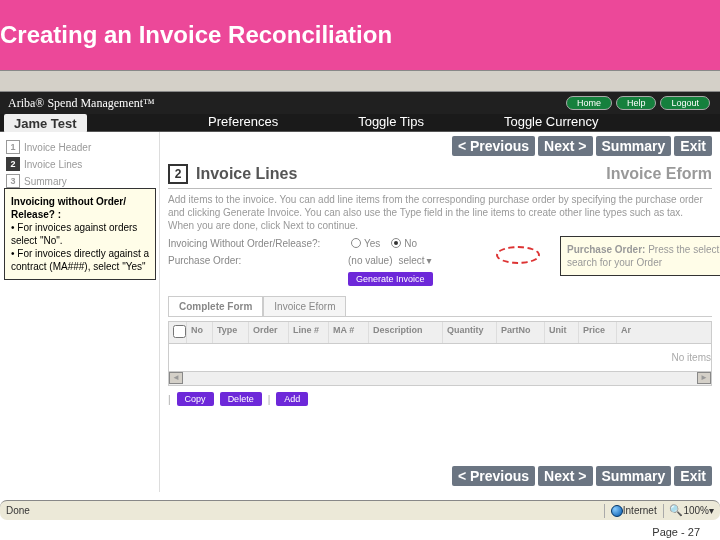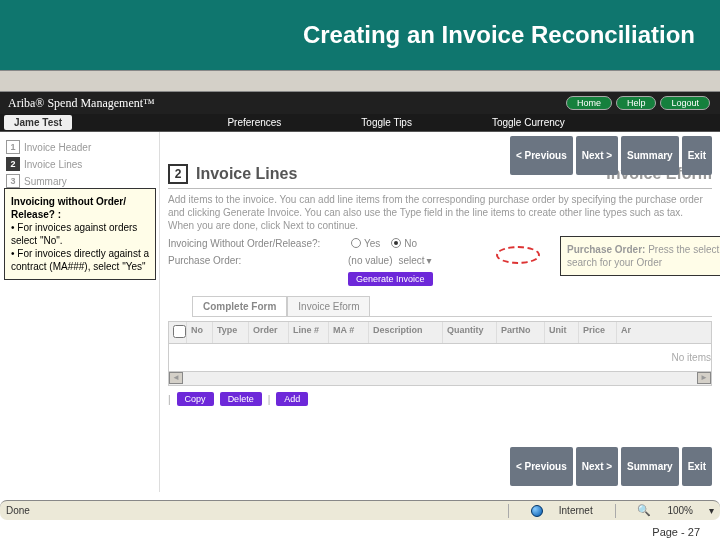--- a/index.html
+++ b/index.html
@@ -1,61 +1,61 @@
 <!DOCTYPE html>
 <html><head>
 <meta charset="utf-8">
 <style>
   * { box-sizing: border-box; margin: 0; padding: 0; }
   body { width: 720px; height: 540px; font-family: Arial, sans-serif; font-size: 10px; background: #fff; overflow: hidden; position: relative; }
-  .title-bar { background: #0f766e; color: #fff; height: 70px; display: flex; align-items: center; justify-content: flex-end; padding-right: 25px; }
+  .title-bar { background: #ec4899; color: #fff; height: 70px; display: flex; align-items: center; justify-content: flex-start; padding-right: 25px; }
   .title-bar h1 { font-size: 24px; font-weight: bold; }
   .header-row { background: #d4d0c8; border-top: 1px solid #888; border-bottom: 1px solid #888; height: 22px; display: flex; align-items: center; padding: 0 4px; }
   .spend-mgmt { background: #202020; color: #fff; height: 22px; display: flex; align-items: center; padding: 0 8px; font-family: 'Times New Roman', serif; font-size: 12px; position: relative; }
   .spend-btns { position: absolute; right: 10px; display: flex; gap: 4px; }
   .pill { background: #15803d; color: #fff; border: 1px solid #aaa; border-radius: 10px; padding: 1px 10px; font-size: 9px; font-family: Arial; }
-  .menu-row { background: #1a1a1a; height: 18px; display: flex; align-items: center; color: #fff; font-size: 10px; border-bottom: 1px solid #555; }
+  .menu-row { background: #1a1a1a; height: 18px; display: flex; align-items: flex-start; color: #fff; font-size: 13px; border-bottom: 1px solid #555; }
   .menu-user { background: #efefef; color: #333; padding: 2px 10px; font-weight: bold; border-radius: 2px; margin-left: 4px; }
   .menu-mid { flex: 1; display: flex; justify-content: center; gap: 80px; }
   .main-area { display: flex; height: 360px; background: #fff; }
   .sidebar { width: 160px; background: #fff; border-right: 1px solid #ddd; padding: 8px 0 0 6px; position: relative; }
   .step { display: flex; align-items: center; gap: 4px; margin-bottom: 3px; color: #999; font-size: 10px; filter: blur(0.5px); }
   .step .num { width: 14px; height: 14px; border: 1px solid #999; display: flex; align-items: center; justify-content: center; font-weight: bold; font-size: 9px; background: #fff; }
   .step.active .num { background: #3a3a3a; color: #fff; border-color: #3a3a3a; }
   .callout-left { position: absolute; top: 56px; left: 4px; width: 152px; background: #fffde8; border: 1px solid #333; padding: 6px; font-size: 10px; line-height: 1.3; z-index: 10; }
   .callout-left b, .callout-right b { font-weight: bold; }
   .content { flex: 1; padding: 6px 8px 0 8px; position: relative; color: #999; filter: blur(0.4px); }
   .nav-btns { position: absolute; right: 8px; top: 4px; display: flex; gap: 3px; filter: blur(0.4px); }
-  .nbtn { background: #6b7582; color: #fff; border-radius: 2px; padding: 14px 6px; font-size: 10px; font-weight: bold; }
+  .nbtn { background: #6b7582; color: #fff; border-radius: 2px; padding: 2px 6px; font-size: 14px; font-weight: bold; }
   .section-hdr { margin-top: 26px; display: flex; align-items: center; gap: 8px; border-bottom: 1px solid #bbb; padding-bottom: 4px; }
   .section-hdr .snum { width: 20px; height: 20px; border: 2px solid #333; display: flex; align-items: center; justify-content: center; font-weight: bold; font-size: 12px; background: #fff; color: #333; }
   .section-hdr .stitle { font-size: 16px; color: #555; font-weight: bold; flex: 1; }
   .section-hdr .eform { font-size: 16px; color: #999; font-weight: bold; }
   .desc { color: #999; font-size: 10px; margin: 4px 0; line-height: 1.3; }
   .field-row { display: flex; margin: 6px 0; font-size: 10px; color: #888; }
   .field-row .lbl { width: 180px; }
   .radio { width: 10px; height: 10px; border: 1px solid #888; border-radius: 50%; margin: 0 3px; display: inline-flex; align-items: center; justify-content: center; }
   .radio.sel::after { content: ''; width: 4px; height: 4px; background: #333; border-radius: 50%; }
   .select-link { color: #888; margin-left: 6px; }
   .dashed-ring { position: absolute; border: 2px dashed #d33; border-radius: 50%; width: 44px; height: 18px; left: 336px; top: 114px; z-index: 5; filter: none; }
   .callout-right { position: absolute; left: 400px; top: 104px; width: 225px; background: #fffde8; border: 1px solid #333; padding: 6px; font-size: 10px; line-height: 1.3; z-index: 10; filter: none; }
   .gbtn { background: #6d28d9; color: #fff; padding: 2px 8px; font-size: 9px; border-radius: 2px; display: inline-block; }
-  .tabs { margin-top: 10px; border-bottom: 1px solid #ccc; display: flex; gap: 0; font-size: 10px; margin-left: 24px; }
+  .tabs { margin-top: 10px; border-bottom: 1px solid #ccc; display: flex; gap: 0; font-size: 10px; }
   .tab { padding: 4px 10px; color: #888; border: 1px solid #ccc; border-bottom: none; background: #f5f5f5; }
   .tab.active { font-weight: bold; background: #fff; }
   .grid-hdr { display: flex; background: #efefef; border: 1px solid #ccc; font-size: 9px; color: #888; margin-top: 4px; font-weight: bold; }
   .grid-hdr div { padding: 3px 4px; border-right: 1px solid #ddd; }
   .grid-empty { text-align: right; color: #aaa; font-size: 10px; padding: 8px 0; border: 1px solid #ccc; border-top: none; }
   .scroll-track { height: 14px; background: #efefef; border: 1px solid #ccc; border-top: none; position: relative; }
   .scroll-arrow { position: absolute; top: 0; width: 14px; height: 12px; background: #d4d0c8; border: 1px solid #888; font-size: 8px; text-align: center; line-height: 10px; }
   .action-row { margin-top: 6px; display: flex; gap: 6px; align-items: center; }
   .nav-btns2 { position: absolute; right: 8px; bottom: 6px; display: flex; gap: 3px; filter: blur(0.4px); }
   .status-bar { position: absolute; bottom: 20px; left: 0; right: 0; height: 20px; background: #ece9d8; border-top: 1px solid #888; display: flex; align-items: center; font-size: 10px; color: #333; padding: 0 6px; border-radius: 7px; }
   .status-sep { width: 1px; height: 14px; background: #aaa; margin: 0 6px; }
-  .status-right { margin-left: auto; display: flex; align-items: center; gap: 16px; }
+  .status-right { margin-left: auto; display: flex; align-items: center; gap: 0; }
   .globe { width: 12px; height: 12px; border-radius: 50%; background: radial-gradient(circle at 30% 30%, #8cf, #05a); border: 1px solid #036; }
   .mag { font-size: 11px; }
   .footer { position: absolute; bottom: 2px; right: 20px; font-size: 11px; font-family: Arial; color: #333; }
 </style>
 </head>
 <body>
 
 <div class="title-bar">
   <h1>Creating an Invoice Reconciliation</h1>
 </div>

